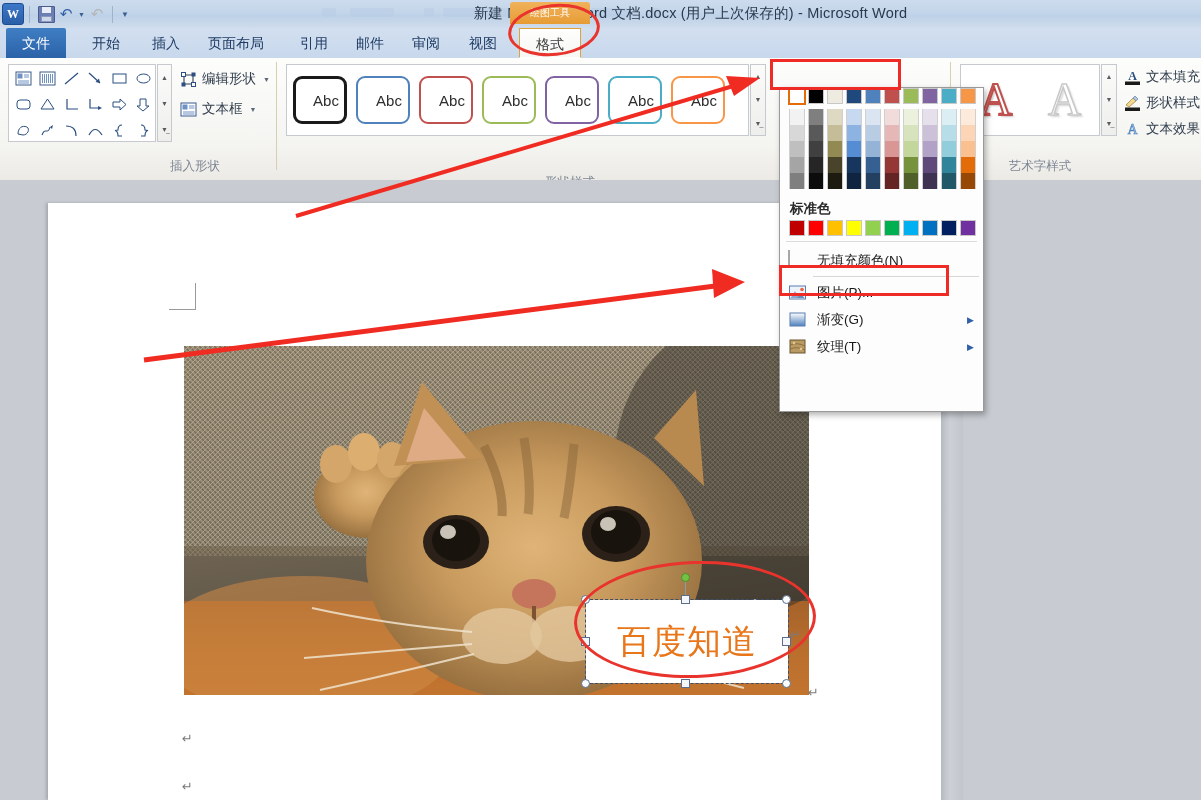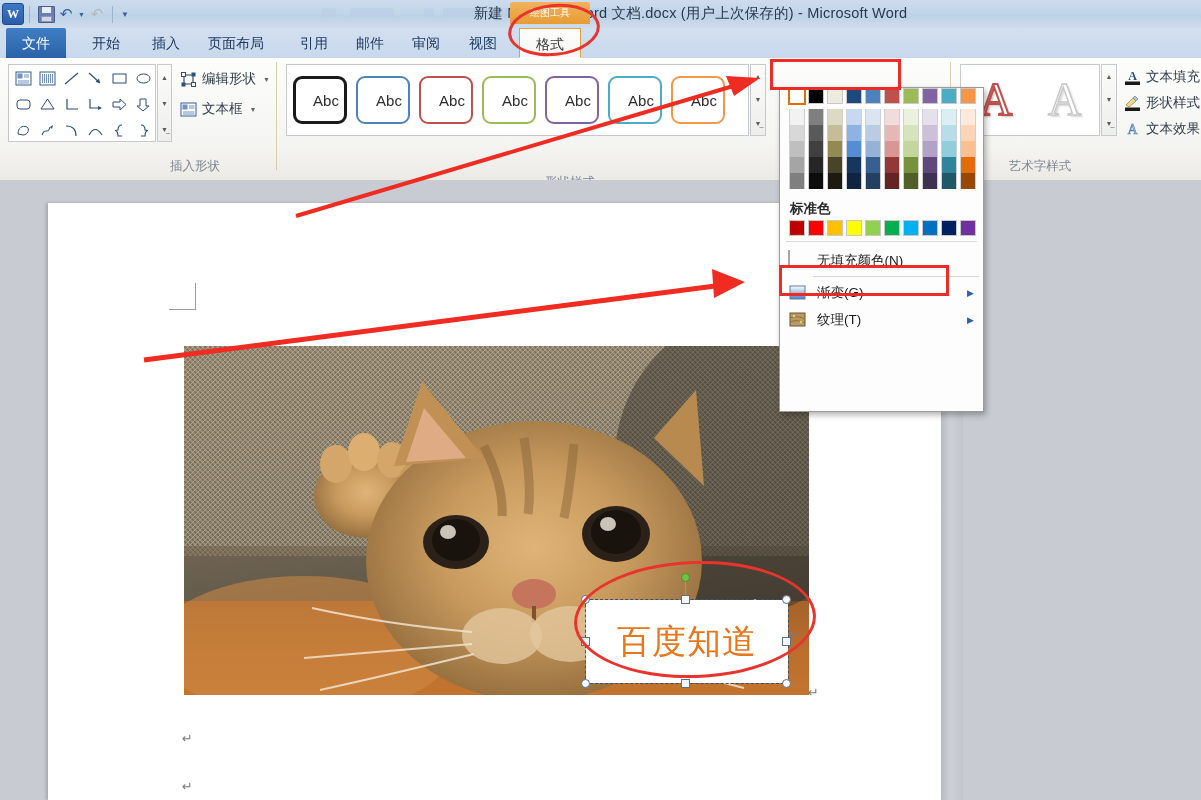--- a/index.html
+++ b/index.html
@@ -708,20 +708,29 @@
 
   <div class="menu-div"></div>
 
   <div class="menu-item">
     <span class="mi-ico"><span class="white-sq"></span></span>
     <span>无填充颜色(N)</span>
   </div>
   <div class="sep-line"></div>
   <div class="menu-item">
     <svg class="mi-ico" viewBox="0 0 19 19">
+      <rect x="1.5" y="3" width="16" height="13" fill="#eef3fb" stroke="#5b7fb0"></rect>
+      <circle cx="14" cy="6.5" r="1.8" fill="#e8623c"></circle>
+      <polygon points="2.5,15 7,8 11,15" fill="#8fa9cd"></polygon>
+      <polygon points="9,15 12.5,10 16.5,15" fill="#6d8cb6"></polygon>
+    </svg>
+    <span>图片(P)...</span>
+  </div>
+  <div class="menu-item">
+    <svg class="mi-ico" viewBox="0 0 19 19">
       <defs>
           <linearGradient id="gmi" x1="0" y1="0" x2="0" y2="1">
         <stop offset="0%" stop-color="#ffffff"></stop>
             <stop offset="100%" stop-color="#4f81bd"></stop>
       </linearGradient>
         </defs>
       <rect x="2" y="3" width="15" height="13" fill="url(#gmi)" stroke="#5b7fb0"></rect>
     </svg>
     <span>渐变(G)</span>
     <span class="mi-arrow">▶</span>

